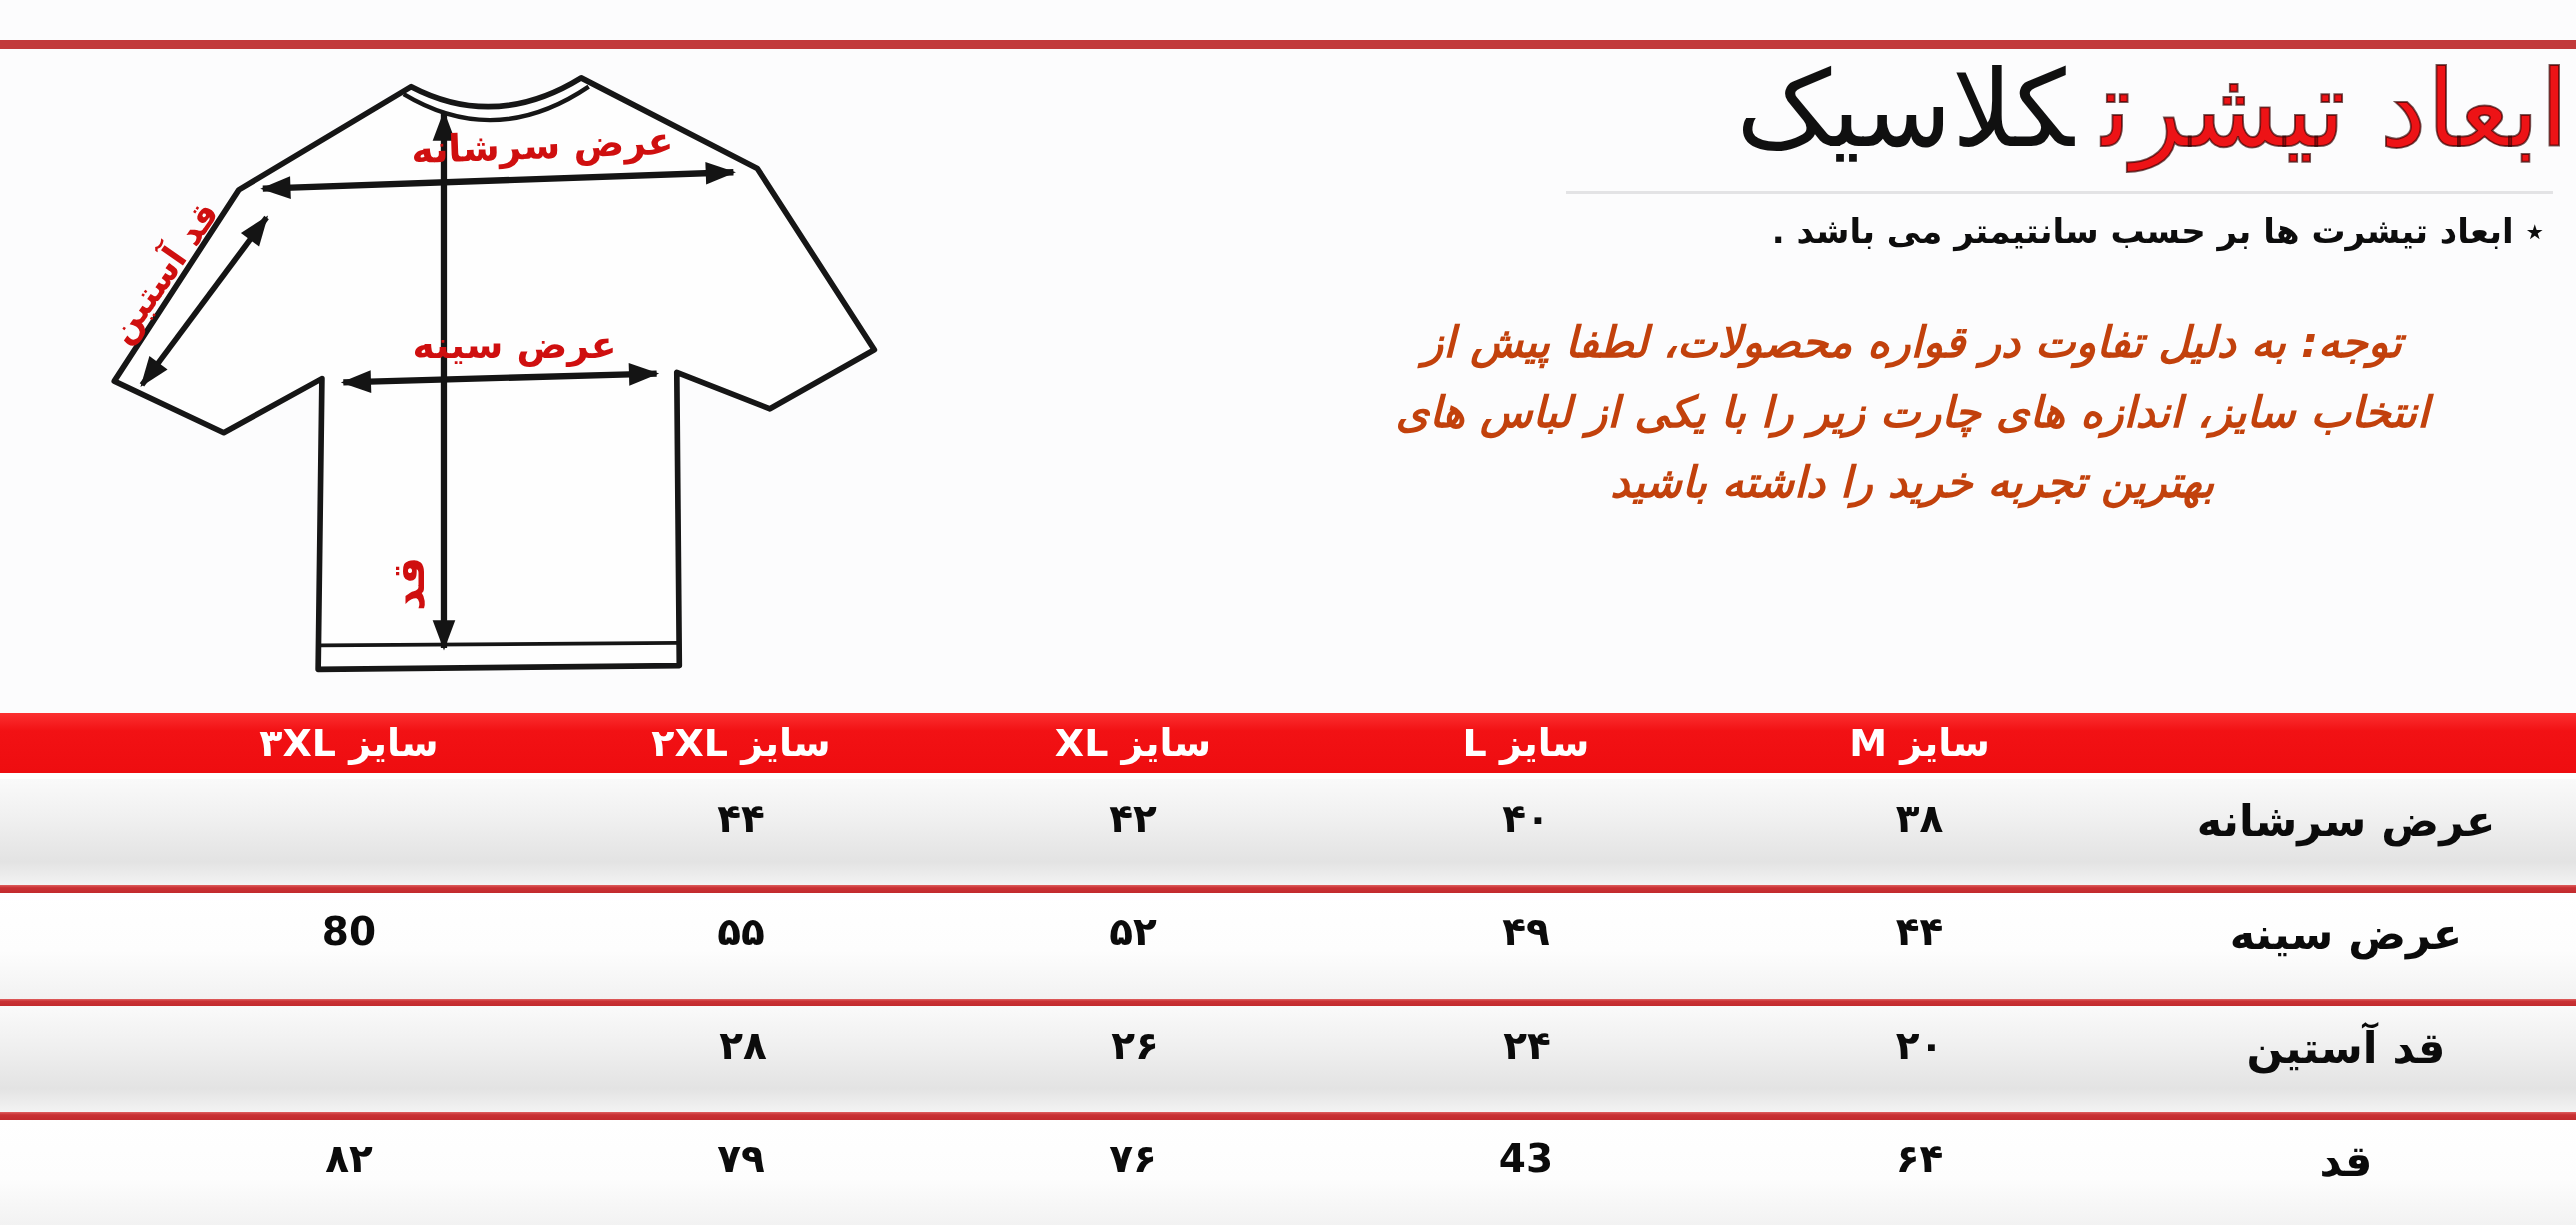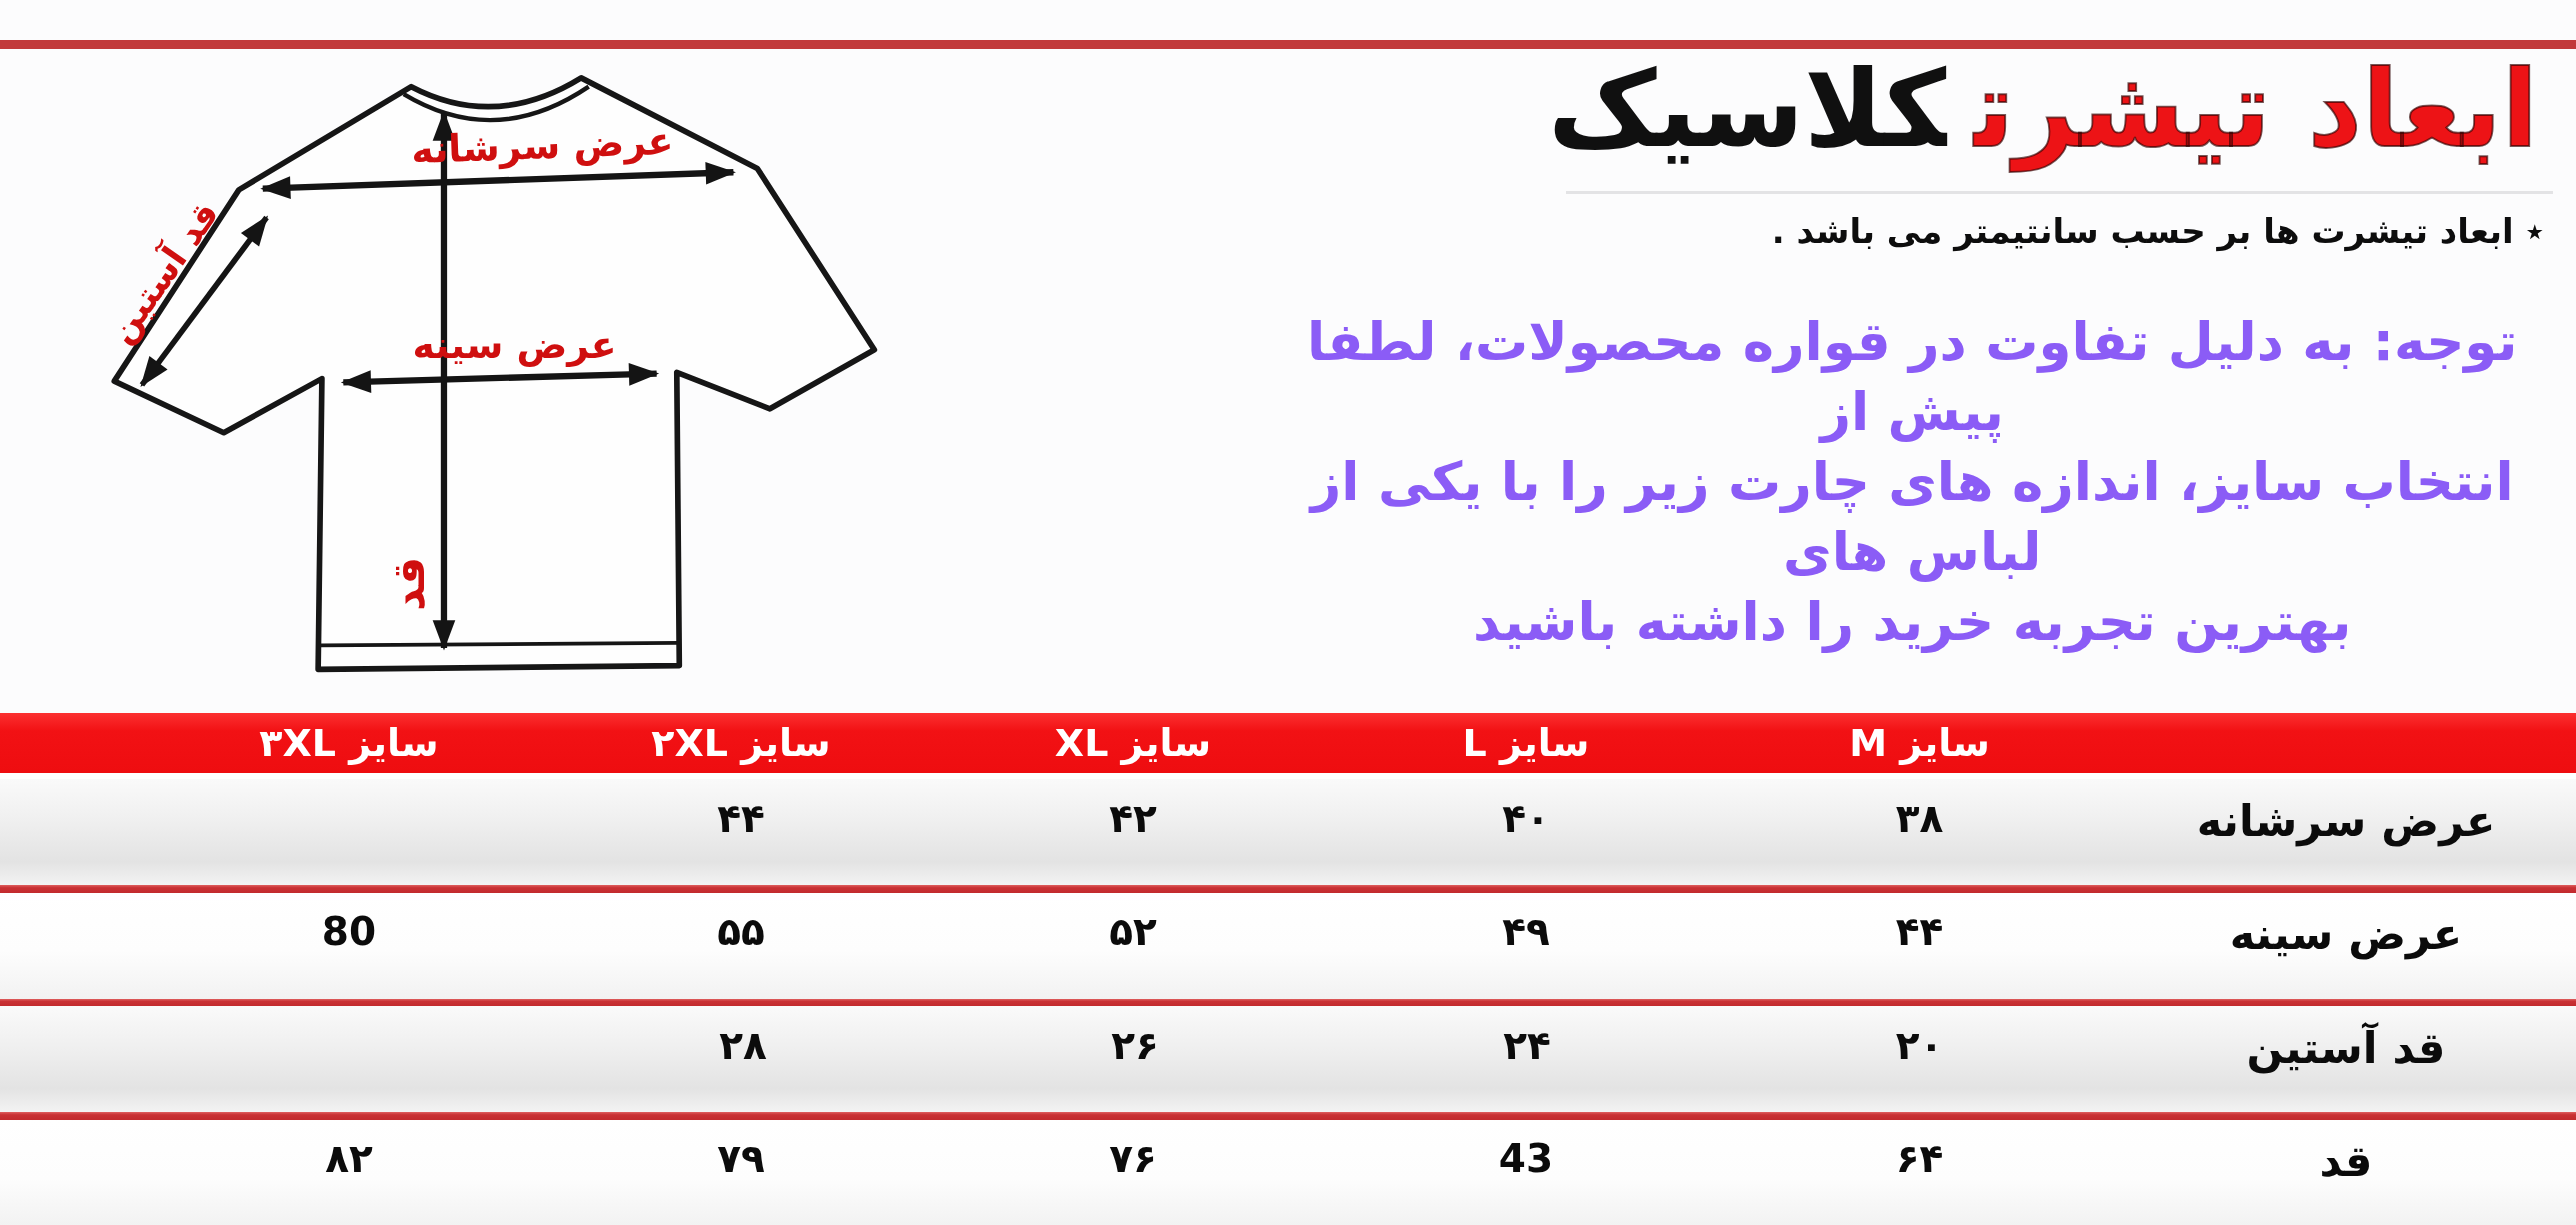--- a/index.html
+++ b/index.html
@@ -6,33 +6,33 @@
   body{
     width:2576px;height:1226px;position:relative;overflow:hidden;
     background:#fcfcfd;
     font-family:"DejaVu Sans",sans-serif;
     -webkit-font-smoothing:antialiased;
   }
   .topline{position:absolute;left:0;top:40px;width:2576px;height:9.4px;background:#c23a3b;}
 
   
   .title{
-    position:absolute;top:47px;right:38px;direction:rtl;white-space:nowrap;
-    font-size:106px;font-weight:bold;line-height:126px;
+    position:absolute;top:47px;right:7px;direction:rtl;white-space:nowrap;
+    font-size:106px;font-weight:normal;line-height:126px;
   }
   .title .t-red{color:#ed1316;-webkit-text-stroke:1.9px rgba(45,2,2,.65);}
   .title .t-black{color:#101010;margin-right:28px;}
   .title-divider{position:absolute;top:191px;right:22.6px;width:987px;height:2.5px;background:#e3e3e5;}
   .unit-note{
     position:absolute;top:211px;right:32px;direction:rtl;white-space:nowrap;
     font-size:34px;font-weight:bold;color:#0d0d0d;text-align:right;
   }
   .notice{
     position:absolute;top:307px;right:11.3px;width:1305px;direction:rtl;
-    text-align:center;font-size:53px;font-weight:bold;color:#8b5cf6;line-height:70px;
+    text-align:center;font-size:43px;font-weight:bold;color:#c2410c;line-height:70px;font-style:italic;
   }
 
   
   .diagram{position:absolute;left:74px;top:25px;width:840px;height:689px;}
   .diagram svg{width:100%;height:100%;}
   .dlabel{fill:#cf0f0f;font-weight:bold;font-family:"DejaVu Sans",sans-serif;}
 
   
   .size-table{position:absolute;left:0;top:713px;width:2576px;}
   .thead{height:60px;background:linear-gradient(180deg,#fb3030 0%,#f21114 30%,#ee0d10 100%);}

